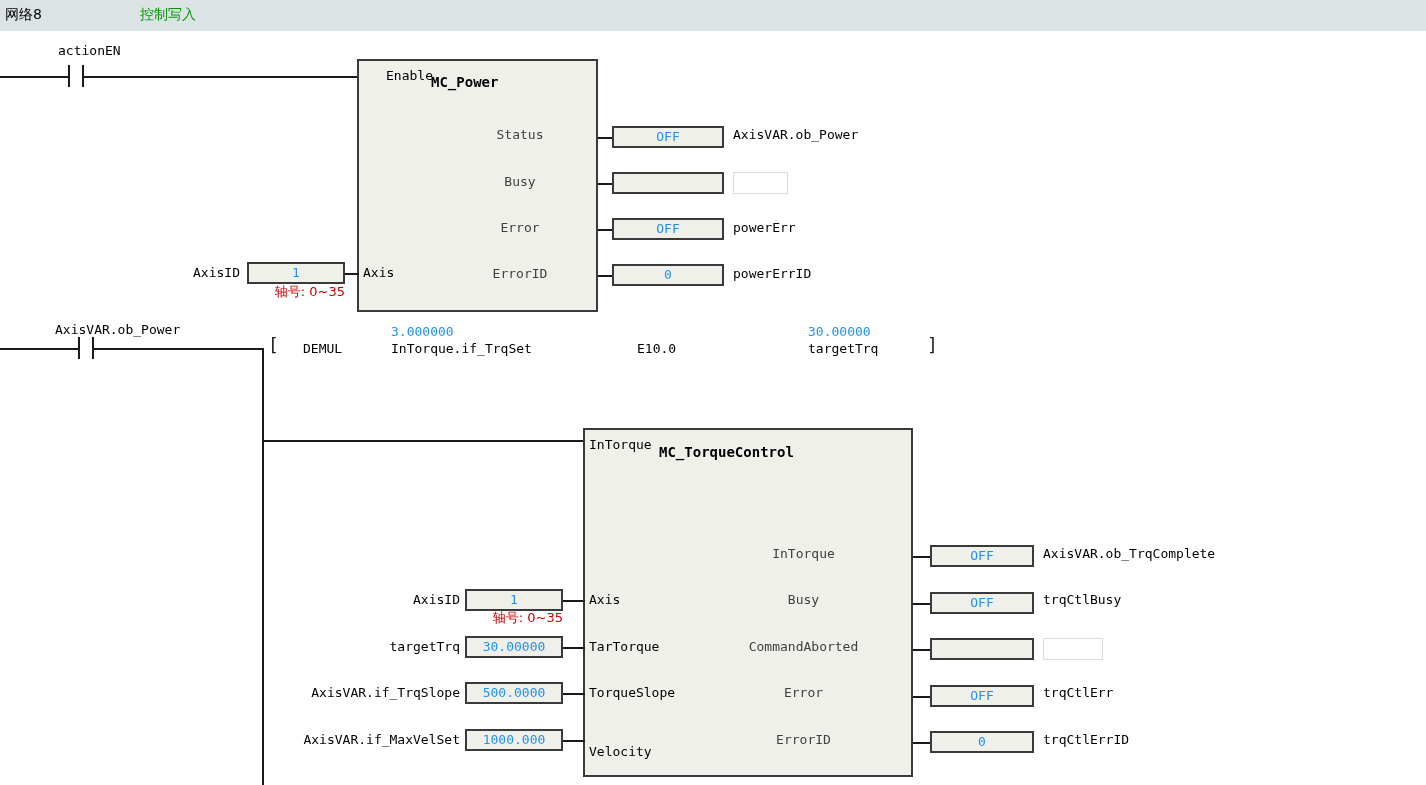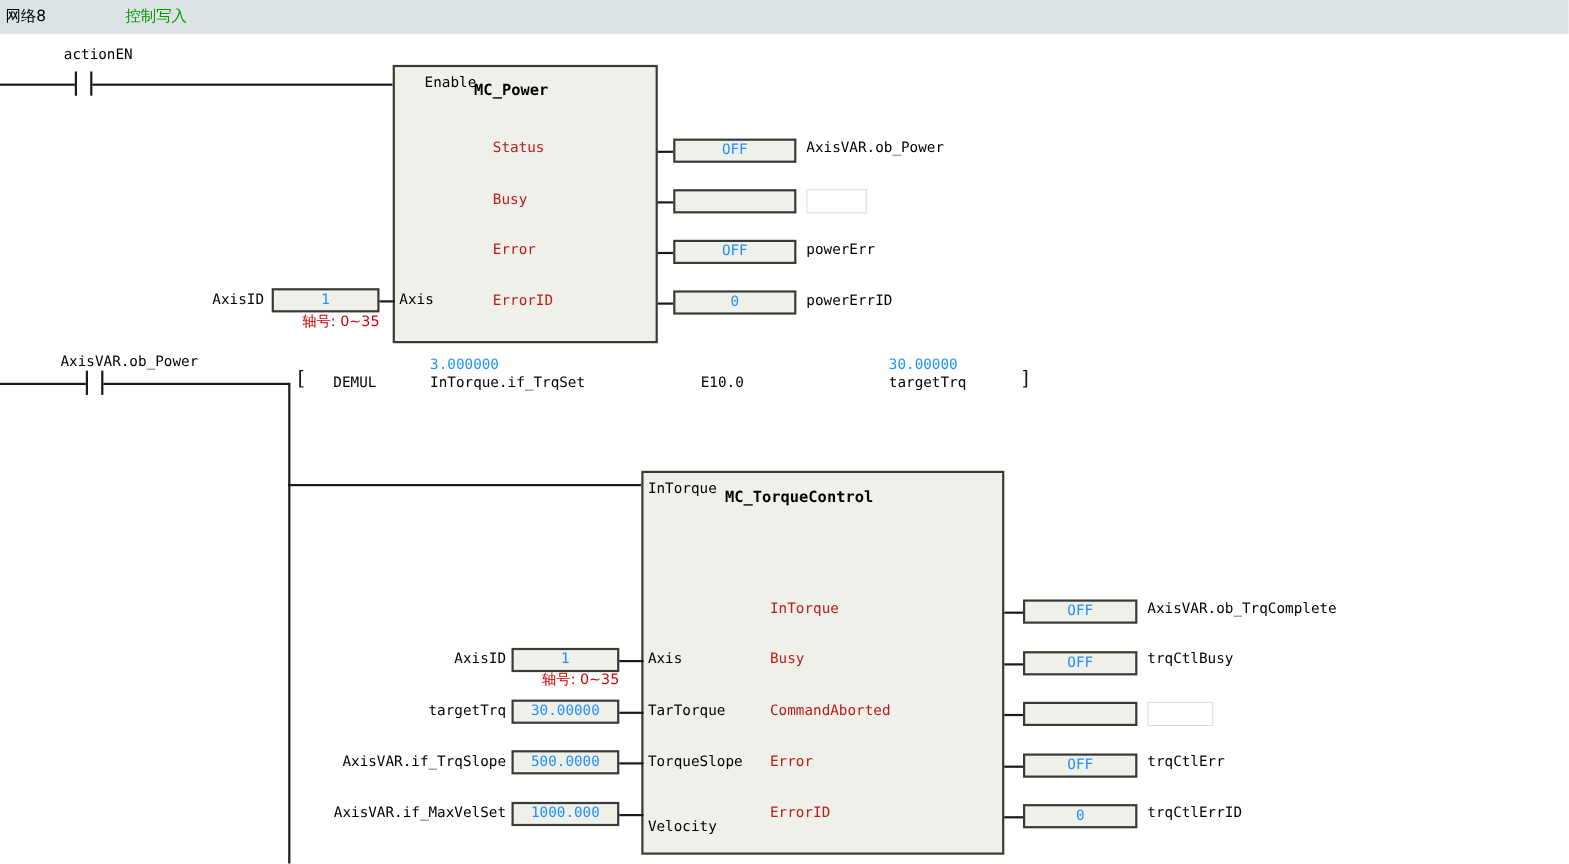--- a/index.html
+++ b/index.html
@@ -30,21 +30,21 @@
   .net-title {
     position: absolute;
     left: 5px; top: 6px;
     font-family: "DejaVu Sans", sans-serif;
     font-size: 14px;
     color: #000000;
     white-space: nowrap;
   }
   .net-comment {
     position: absolute;
-    left: 114px; top: 6px;
+    left: 140px; top: 6px;
     font-family: "DejaVu Sans", sans-serif;
     font-size: 14px;
     color: #009900;
     white-space: nowrap;
   }
 
   
   .wire-h {
     position: absolute;
     height: 0;
@@ -90,23 +90,23 @@
     font-family: "DejaVu Sans Mono", monospace;
     font-size: 13px;
     color: #000;
     white-space: nowrap;
     text-align: left;
   }
   .fb-pin-out {
     position: absolute;
     font-family: "DejaVu Sans Mono", monospace;
     font-size: 13px;
-    color: #b91c1c;
-    white-space: nowrap;
-    text-align: left;
+    color: #404040;
+    white-space: nowrap;
+    text-align: center;
   }
   .fb-name {
     position: absolute;
     font-family: "DejaVu Sans Mono", monospace;
     font-size: 14px;
     font-weight: bold;
     color: #000;
     white-space: nowrap;
   }
 

